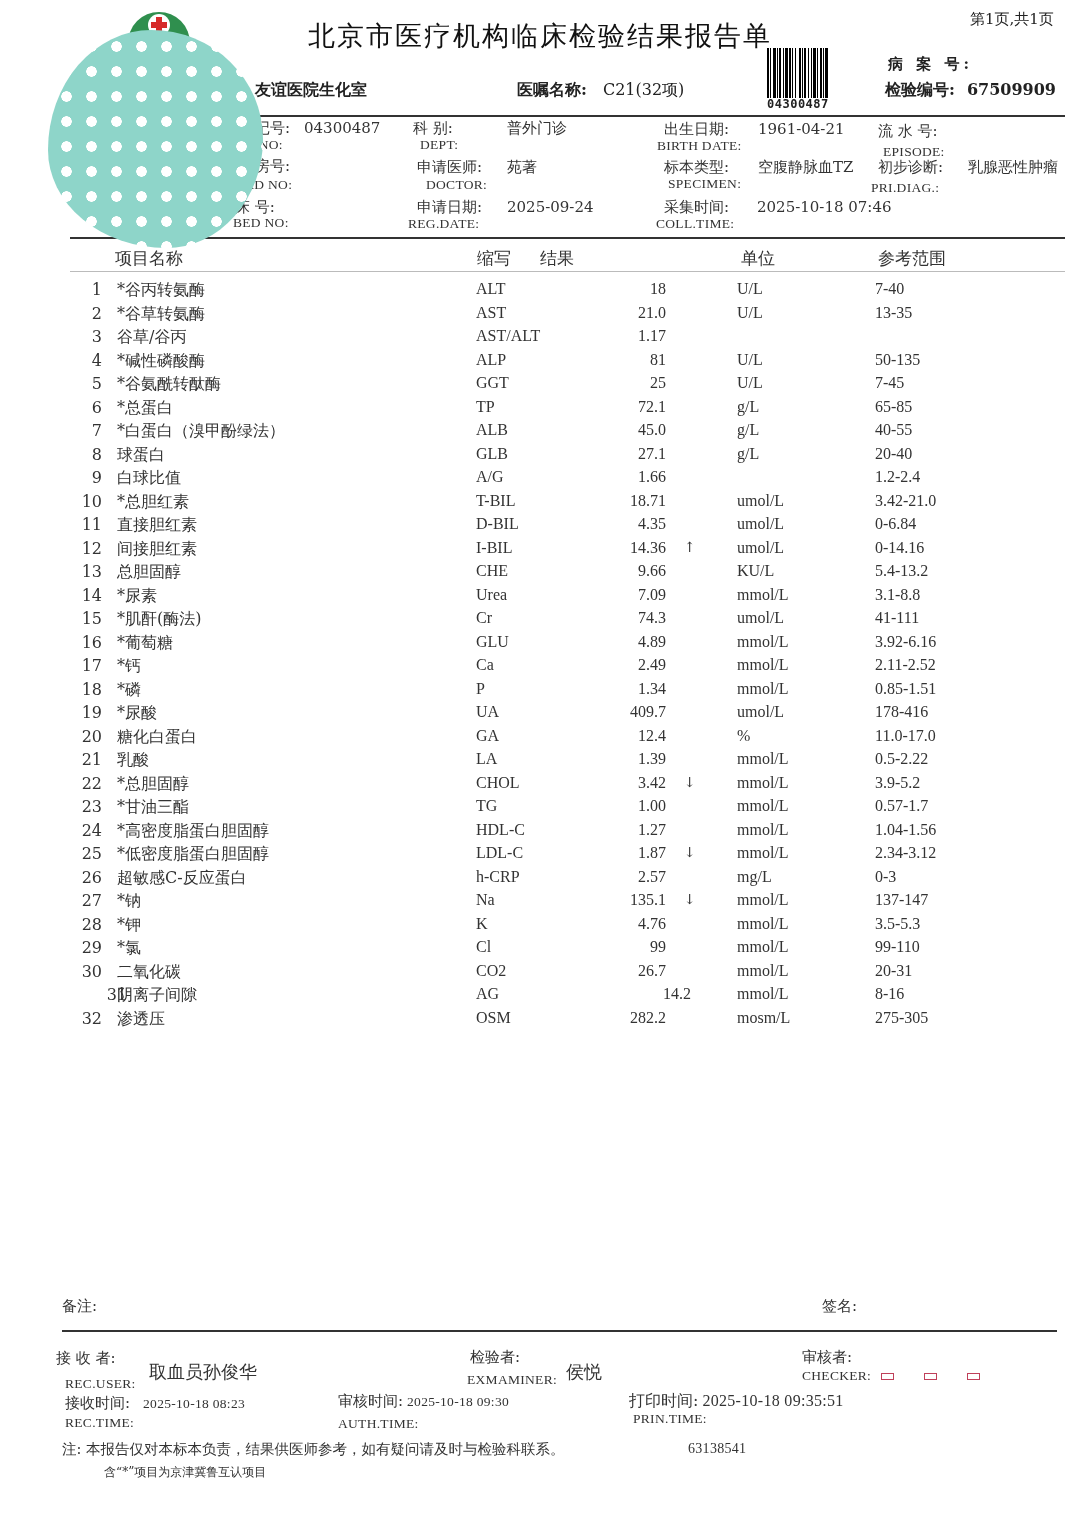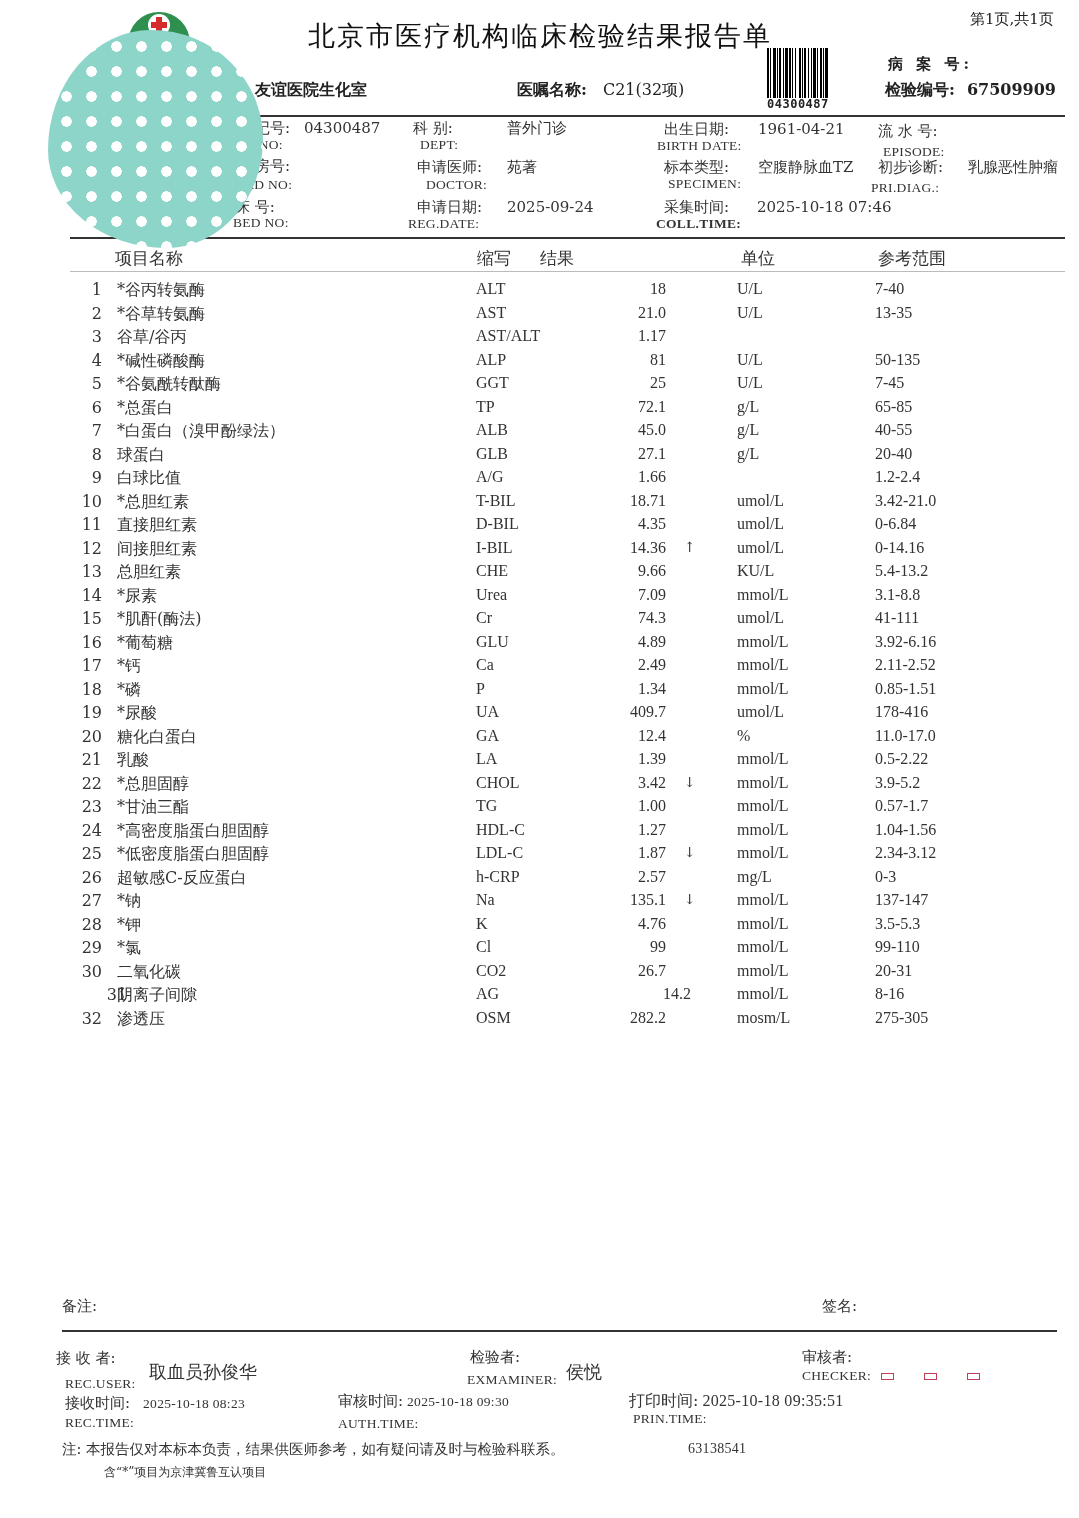--- a/index.html
+++ b/index.html
@@ -134,21 +134,21 @@
 <div class="abs en" style="left:408px; top:216px;">REG.DATE:</div>
 
 <div class="abs lbl" style="left:664px; top:120px;">出生日期:</div>
 <div class="abs val" style="left:758px; top:120px;">1961-04-21</div>
 <div class="abs en" style="left:657px; top:138px;">BIRTH DATE:</div>
 <div class="abs lbl" style="left:664px; top:158px;">标本类型:</div>
 <div class="abs val" style="left:758px; top:158px;">空腹静脉血TZ</div>
 <div class="abs en" style="left:668px; top:176px;">SPECIMEN:</div>
 <div class="abs lbl" style="left:664px; top:198px;">采集时间:</div>
 <div class="abs val" style="left:757px; top:198px;">2025-10-18 07:46</div>
-<div class="abs en" style="left:656px; top:216px;font-weight:bold;">COLL.TIME:</div>
+<div class="abs en" style="left:656px; top:216px;">COLL.TIME:</div>
 
 <div class="abs lbl" style="left:878px; top:122px;">流 水 号:</div>
 <div class="abs en" style="left:883px; top:144px;">EPISODE:</div>
 <div class="abs lbl" style="left:878px; top:158px;">初步诊断:</div>
 <div class="abs val" style="left:968px; top:158px;">乳腺恶性肿瘤</div>
 <div class="abs en" style="left:871px; top:180px;">PRI.DIAG.:</div>
 
 <div class="hr" style="left:70px; top:237px; width:995px;"></div>
 
 <div class="abs colhead" style="left:115px; top:247px;">项目名称</div>
@@ -262,21 +262,21 @@
       <span class="no">12</span>
       <span class="name">间接胆红素</span>
       <span class="abbr">I-BIL</span>
       <span class="res">14.36</span>
       <span class="flag">↑</span>
       <span class="unit">umol/L</span>
       <span class="ref">0-14.16</span>
     </div>
     <div class="row" style="top: 562px;">
       <span class="no">13</span>
-      <span class="name">总胆红素</span>
+      <span class="name">总胆固醇</span>
       <span class="abbr">CHE</span>
       <span class="res">9.66</span>
       <span class="flag"></span>
       <span class="unit">KU/L</span>
       <span class="ref">5.4-13.2</span>
     </div>
     <div class="row" style="top: 585.5px;">
       <span class="no">14</span>
       <span class="name">*尿素</span>
       <span class="abbr">Urea</span>

